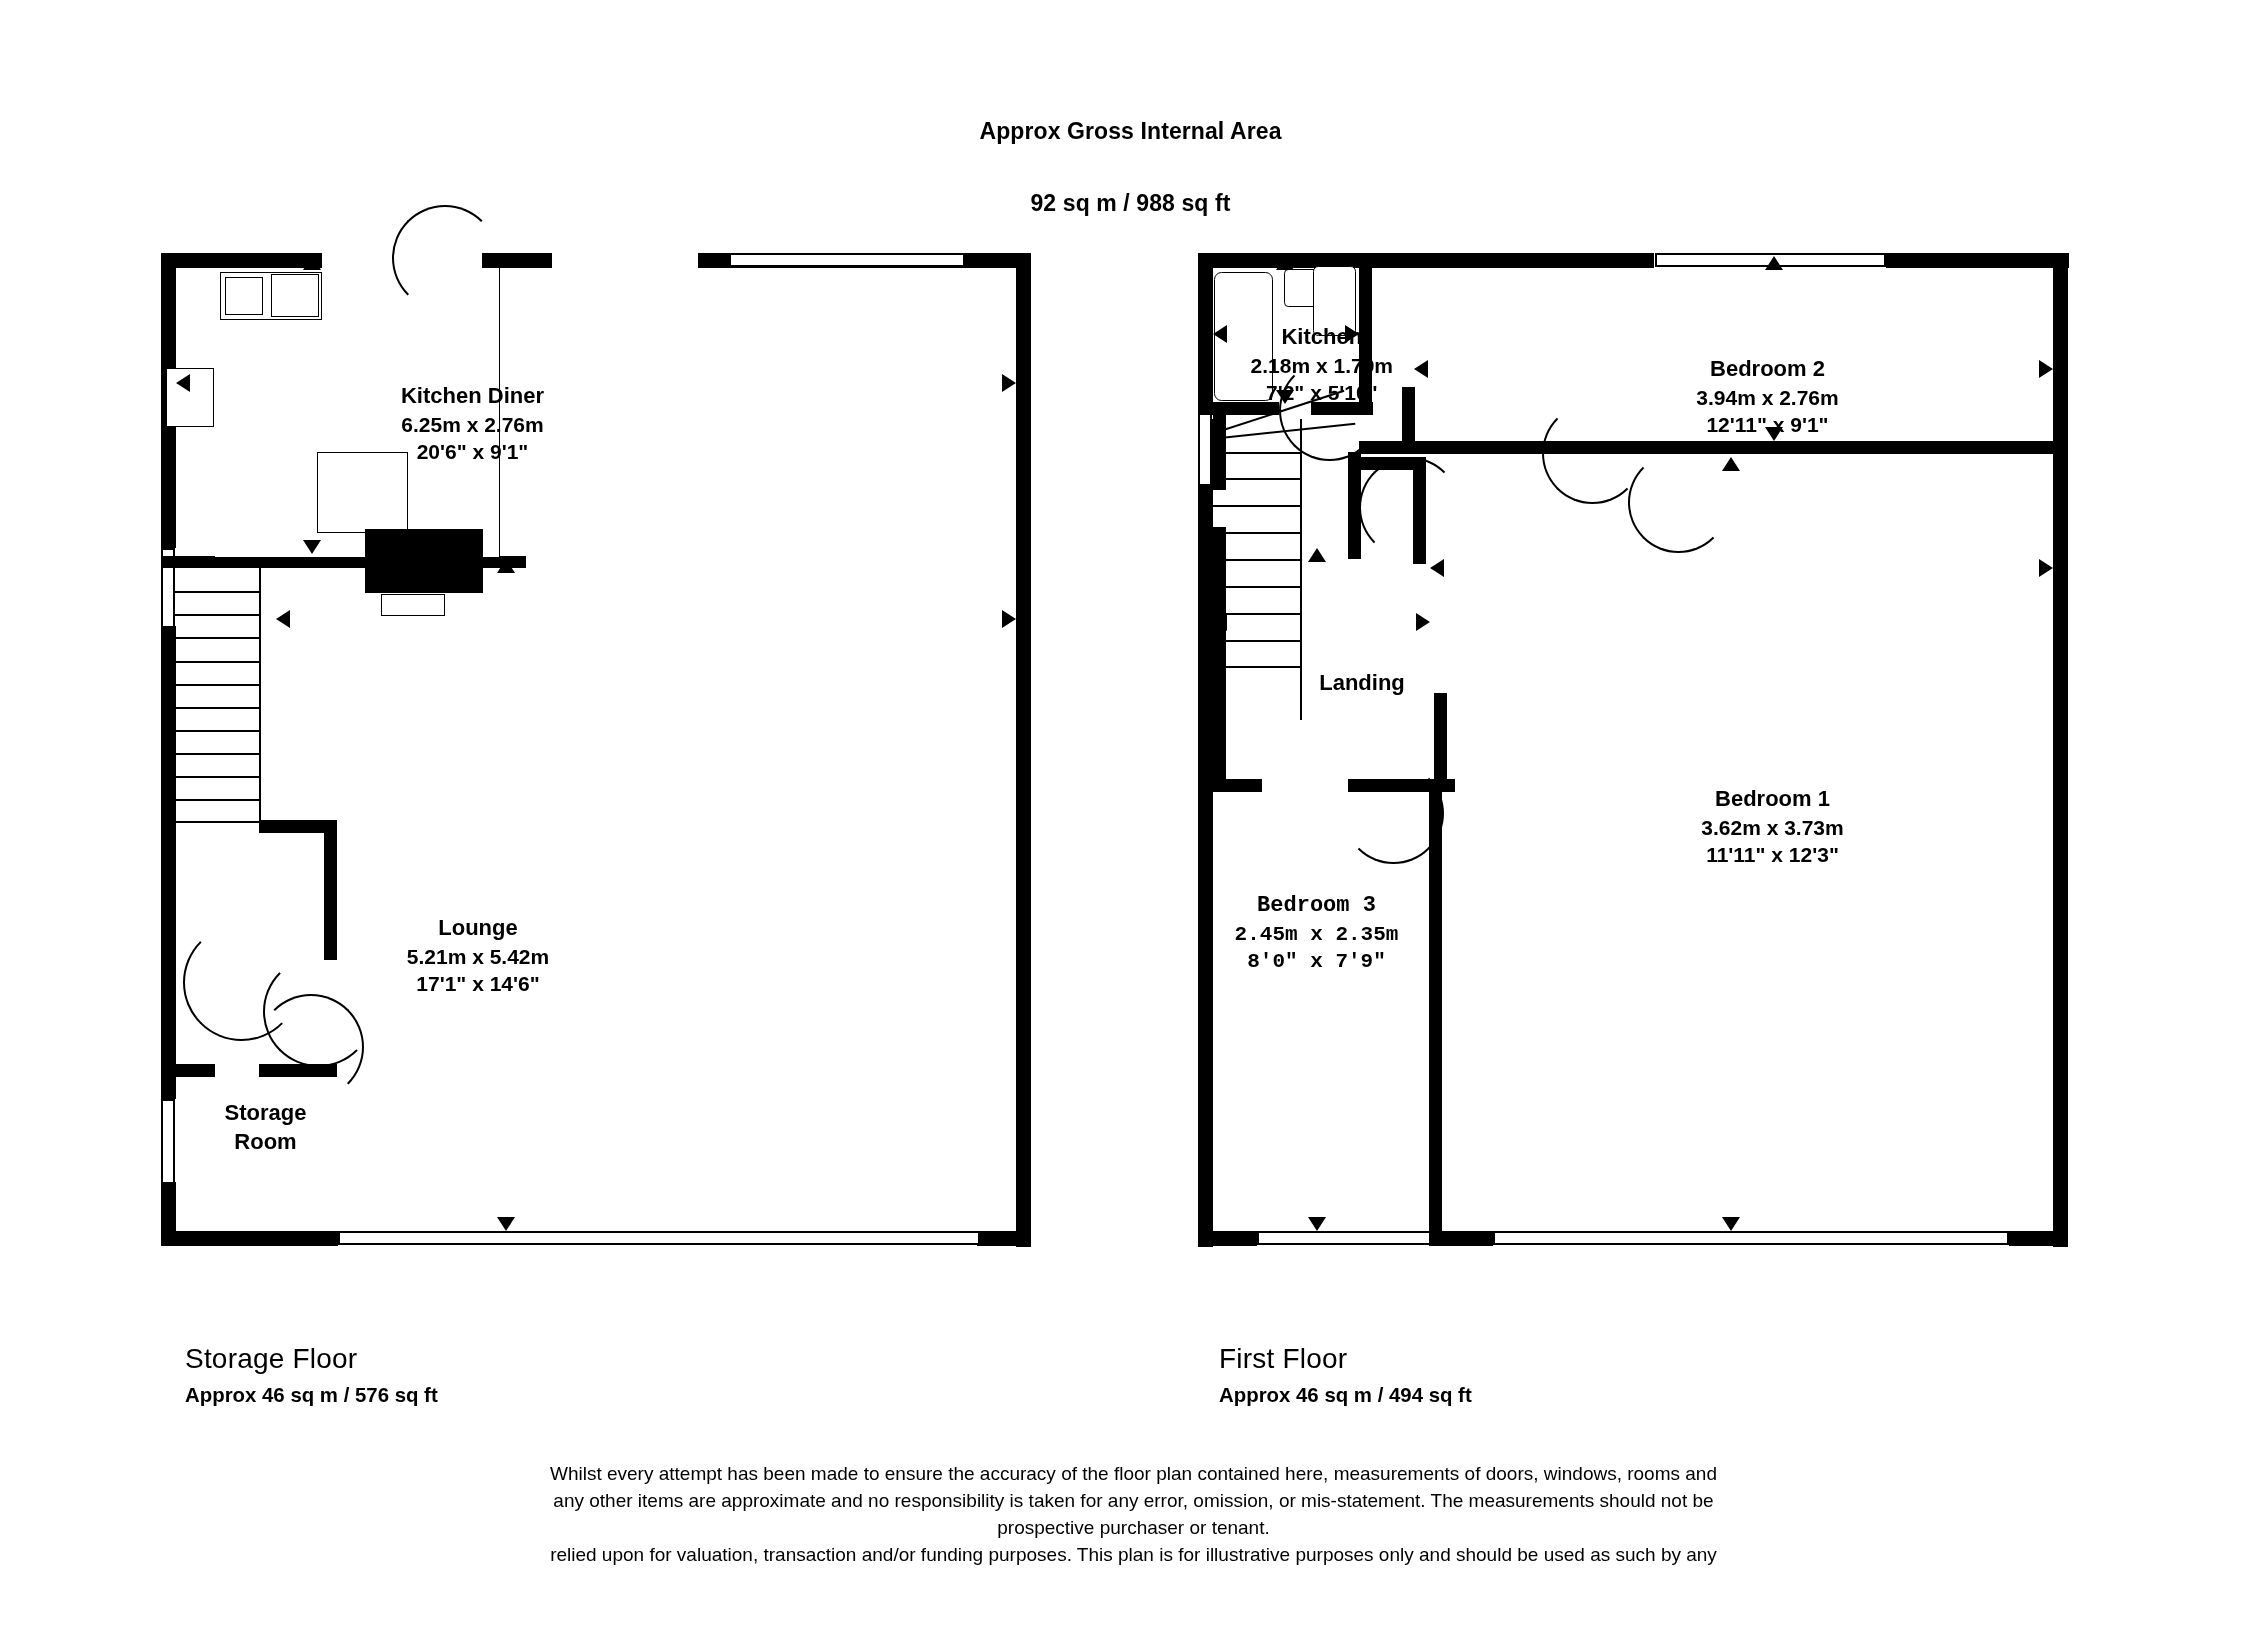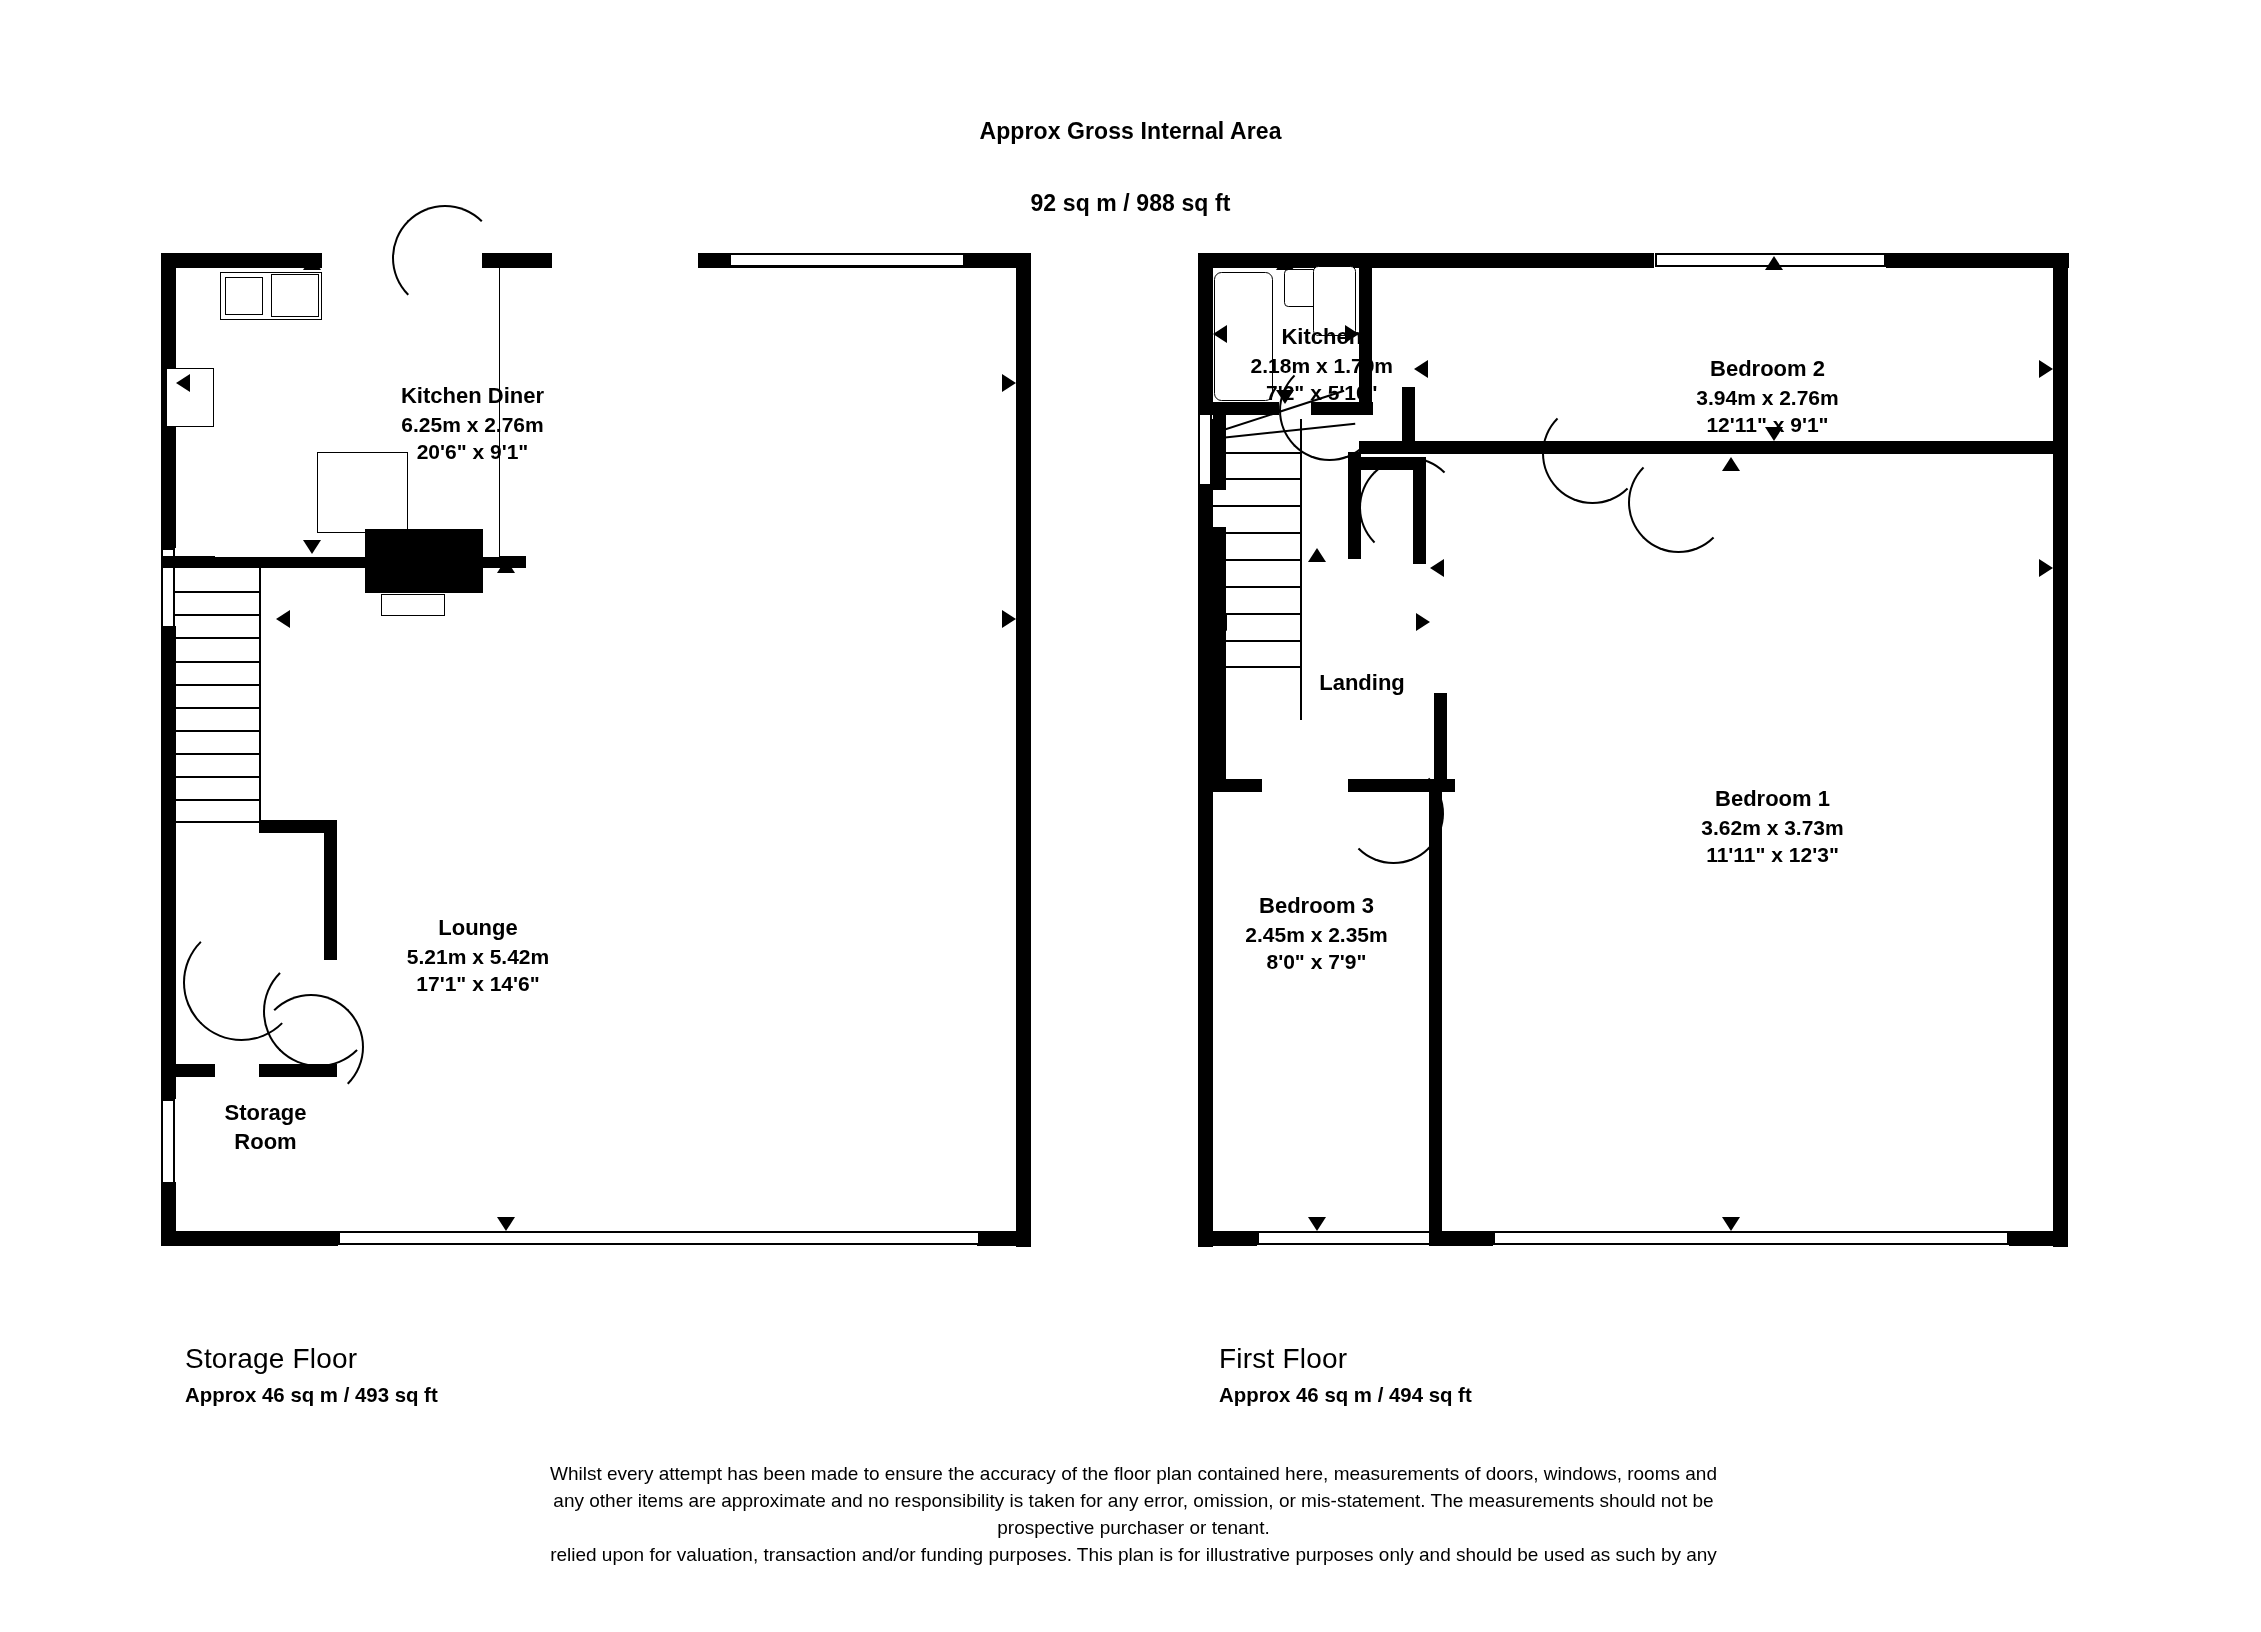--- a/index.html
+++ b/index.html
@@ -310,34 +310,34 @@
     <div class="dim">3.94m x 2.76m</div>
     <div class="dim">12'11" x 9'1"</div>
   </div>
 
   <div class="room-label" style="left:424px; top:559px; width:301px;">
     <div class="name">Bedroom 1</div>
     <div class="dim">3.62m x 3.73m</div>
     <div class="dim">11'11" x 12'3"</div>
   </div>
 
-  <div class="room-label" style="left:-16px; top:666px; width:269px;">
+  <div class="room-label" style="left:-16px; top:666px; width:269px;font-family:Liberation Mono, monospace;">
     <div class="name">Bedroom 3</div>
     <div class="dim">2.45m x 2.35m</div>
     <div class="dim">8'0" x 7'9"</div>
   </div>
 
   <div class="room-label" style="left:51px; top:443px; width:226px;">
     <div class="name">Landing</div>
   </div>
 </div>
 
 <div id="ground-caption" class="floor-caption">
   <div class="title">Storage Floor</div>
-  <div class="sub">Approx 46 sq m / 493 sq ft</div>
+  <div class="sub">Approx 46 sq m / 576 sq ft</div>
 </div>
 
 <div id="first-caption" class="floor-caption">
   <div class="title">First Floor</div>
   <div class="sub">Approx 46 sq m / 494 sq ft</div>
 </div>
 
 <div id="disclaimer">
   <div>Whilst every attempt has been made to ensure the accuracy of the floor plan contained here, measurements of doors, windows, rooms and</div>
   <div>any other items are approximate and no responsibility is taken for any error, omission, or mis-statement. The measurements should not be</div>

